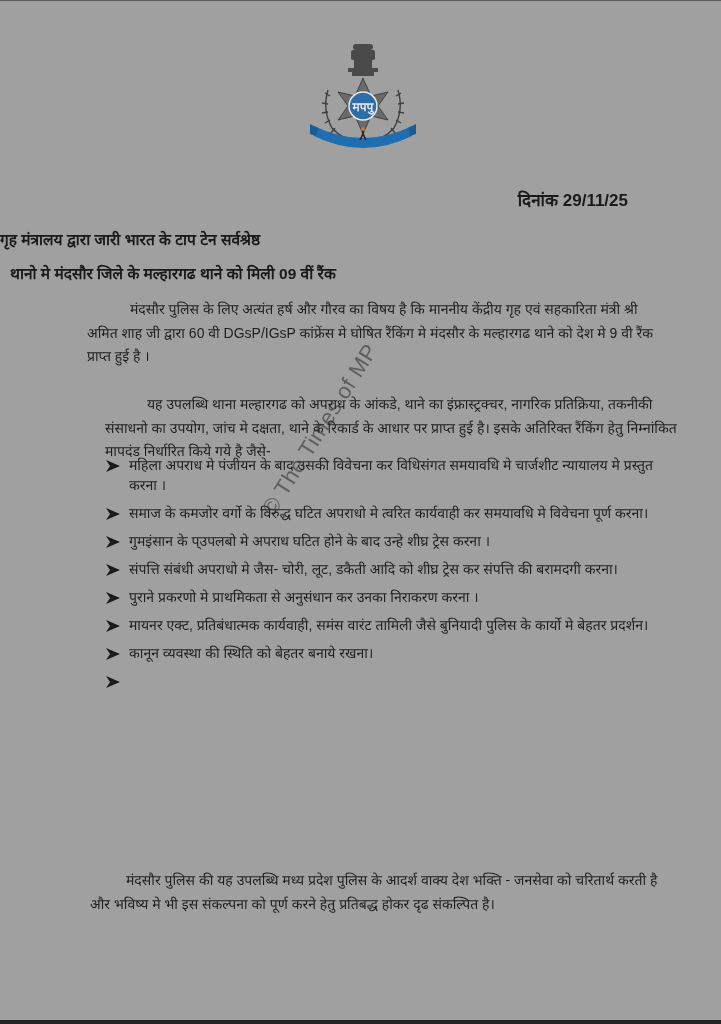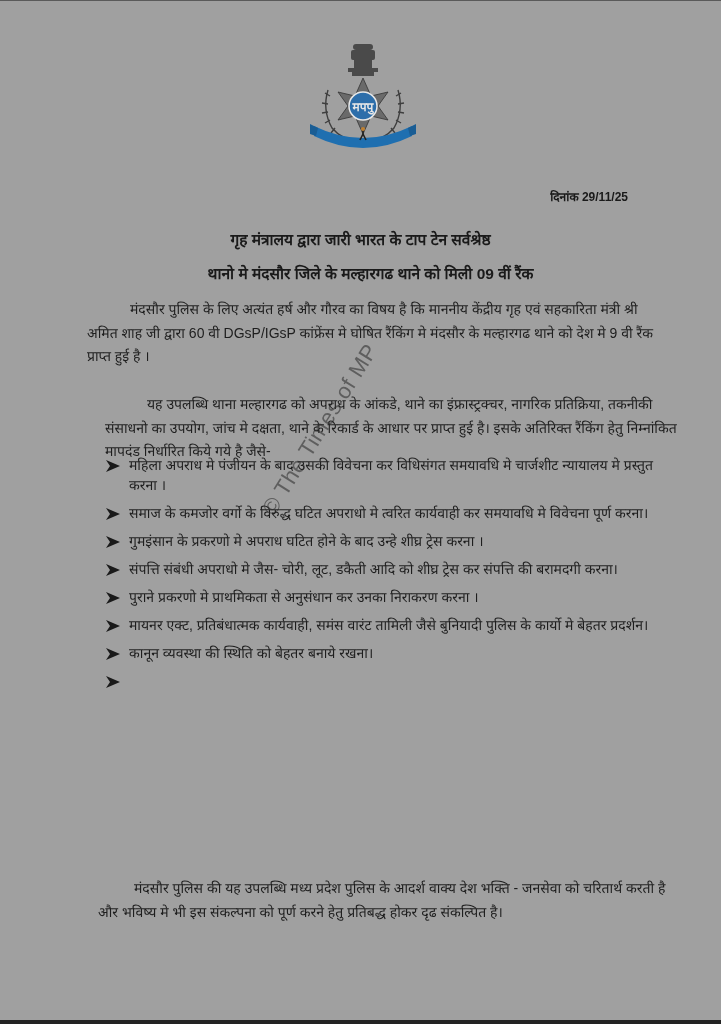--- a/index.html
+++ b/index.html
@@ -36,29 +36,29 @@
       position: absolute;
       left: 308px;
       top: 40px;
       width: 110px;
       height: 115px;
     }
     .date-line {
       position: absolute;
       right: 93px;
       top: 188px;
-      font-size: 12px;
+      font-size: 17px;
       font-weight: bold;
       color: #1a1a1a;
     }
     .headline {
       position: absolute;
       left: 0;
       width: 721px;
-      text-align: center;
+      text-align: left;
       font-size: 15.5px;
       font-weight: bold;
       color: #1a1a1a;
     }
     .headline.h1 { top: 228px; left: 0px; }
     .headline.h2 { top: 262px; left: 10px; }
     .para {
       position: absolute;
       left: 87px;
       width: 580px;
@@ -167,21 +167,21 @@
     <li class="bullet">
       <svg class="arrow" viewBox="0 0 14 12">
           <path d="M0 0 L14 6 L0 12 L4 6 Z" fill="#1a1a1a"></path>
         </svg>
       <span>समाज के कमजोर वर्गो के विरुद्ध घटित अपराधो मे त्वरित कार्यवाही कर समयावधि मे विवेचना पूर्ण करना।</span>
     </li>
     <li class="bullet">
       <svg class="arrow" viewBox="0 0 14 12">
           <path d="M0 0 L14 6 L0 12 L4 6 Z" fill="#1a1a1a"></path>
         </svg>
-      <span>गुमइंसान के प्रकरणो मे अपराध घटित होने के बाद उन्हे शीघ्र ट्रेस करना ।</span>
+      <span>गुमइंसान के प्उपलबो मे अपराध घटित होने के बाद उन्हे शीघ्र ट्रेस करना ।</span>
     </li>
     <li class="bullet">
       <svg class="arrow" viewBox="0 0 14 12">
           <path d="M0 0 L14 6 L0 12 L4 6 Z" fill="#1a1a1a"></path>
         </svg>
       <span>संपत्ति संबंधी अपराधो मे जैस- चोरी, लूट, डकैती आदि को शीघ्र ट्रेस कर संपत्ति की बरामदगी करना।</span>
     </li>
     <li class="bullet">
       <svg class="arrow" viewBox="0 0 14 12">
           <path d="M0 0 L14 6 L0 12 L4 6 Z" fill="#1a1a1a"></path>
@@ -200,18 +200,18 @@
         </svg>
       <span>कानून व्यवस्था की स्थिति को बेहतर बनाये रखना।</span>
     </li>
     <li class="bullet">
       <svg class="arrow" viewBox="0 0 14 12">
           <path d="M0 0 L14 6 L0 12 L4 6 Z" fill="#1a1a1a"></path>
         </svg>
     </li>
   </ul>
 
-  <p class="para p3" style="margin:11px">मंदसौर पुलिस की यह उपलब्धि मध्य प्रदेश पुलिस के आदर्श वाक्य देश भक्ति - जनसेवा को चरितार्थ करती है और भविष्य मे भी इस संकल्पना को पूर्ण करने हेतु प्रतिबद्ध होकर दृढ संकल्पित है।</p>
+  <p class="para p3" style="margin:3px">मंदसौर पुलिस की यह उपलब्धि मध्य प्रदेश पुलिस के आदर्श वाक्य देश भक्ति - जनसेवा को चरितार्थ करती है और भविष्य मे भी इस संकल्पना को पूर्ण करने हेतु प्रतिबद्ध होकर दृढ संकल्पित है।</p>
 
   <div class="watermark">© The Times of MP</div>
 </div>
 
 <div class="bottom-strip"></div>
 
 </body></html>

